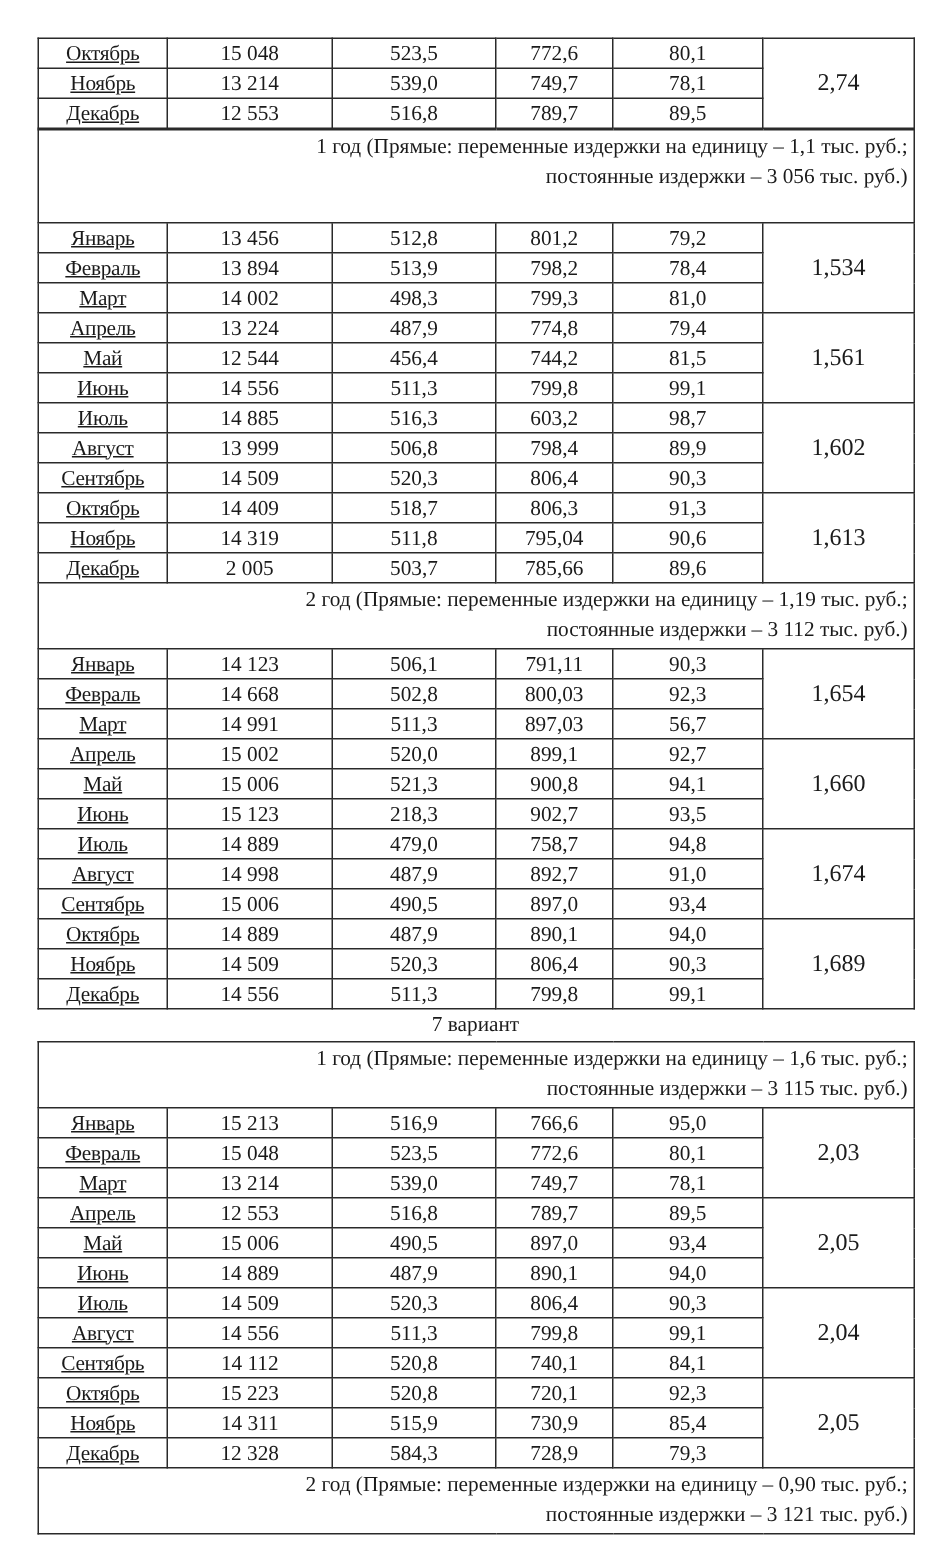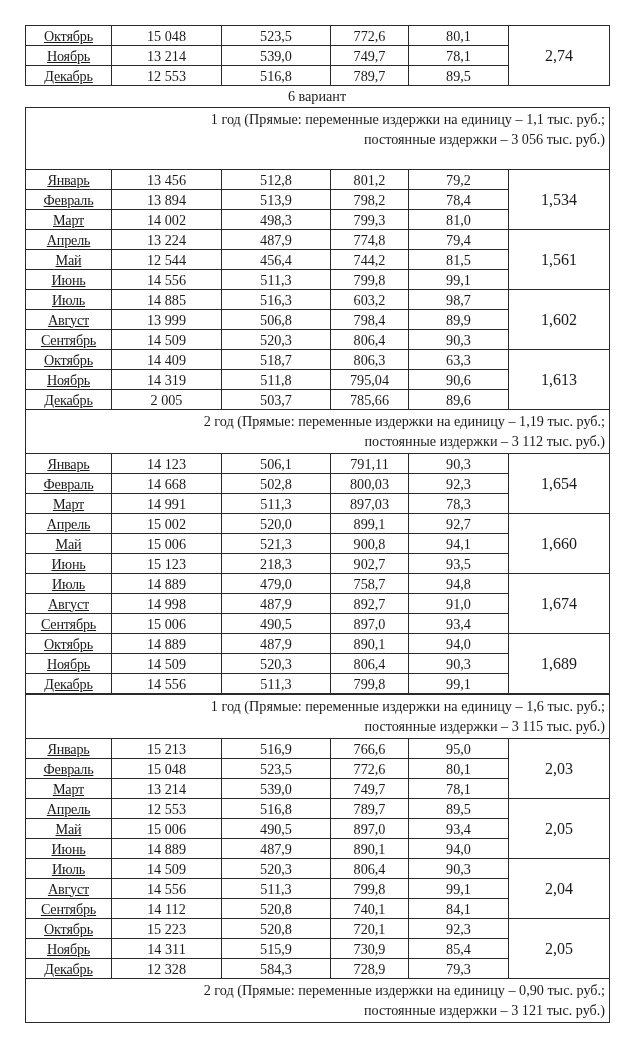--- a/index.html
+++ b/index.html
@@ -65,21 +65,20 @@
           <td class="month">Декабрь</td>
           <td>12 553</td>
           <td>516,8</td>
           <td>789,7</td>
           <td>89,5</td>
         </tr>
       </tbody>
   </table>
 
   <div id="variants">
-      <div class="variant-title">6 вариант</div>
       <table>
         <colgroup>
           <col class="c0">
           <col class="c1">
           <col class="c2">
           <col class="c3">
           <col class="c4">
           <col class="c5">
         </colgroup>
         <tbody>
@@ -153,21 +152,21 @@
             <td>14 509</td>
             <td>520,3</td>
             <td>806,4</td>
             <td>90,3</td>
           </tr>
           <tr>
             <td class="month">Октябрь</td>
             <td>14 409</td>
             <td>518,7</td>
             <td>806,3</td>
-            <td>63,3</td>
+            <td>91,3</td>
             <td rowspan="3" class="q">1,613</td>
           </tr>
           <tr>
             <td class="month">Ноябрь</td>
             <td>14 319</td>
             <td>511,8</td>
             <td>795,04</td>
             <td>90,6</td>
           </tr>
           <tr>
@@ -196,21 +195,21 @@
             <td>14 668</td>
             <td>502,8</td>
             <td>800,03</td>
             <td>92,3</td>
           </tr>
           <tr>
             <td class="month">Март</td>
             <td>14 991</td>
             <td>511,3</td>
             <td>897,03</td>
-            <td>78,3</td>
+            <td>56,7</td>
           </tr>
           <tr>
             <td class="month">Апрель</td>
             <td>15 002</td>
             <td>520,0</td>
             <td>899,1</td>
             <td>92,7</td>
             <td rowspan="3" class="q">1,660</td>
           </tr>
           <tr>
@@ -266,20 +265,21 @@
           </tr>
           <tr>
             <td class="month">Декабрь</td>
             <td>14 556</td>
             <td>511,3</td>
             <td>799,8</td>
             <td>99,1</td>
           </tr>
         </tbody>
       </table>
+      <div class="variant-title">7 вариант</div>
       <table>
         <colgroup>
           <col class="c0">
           <col class="c1">
           <col class="c2">
           <col class="c3">
           <col class="c4">
           <col class="c5">
         </colgroup>
         <tbody>

